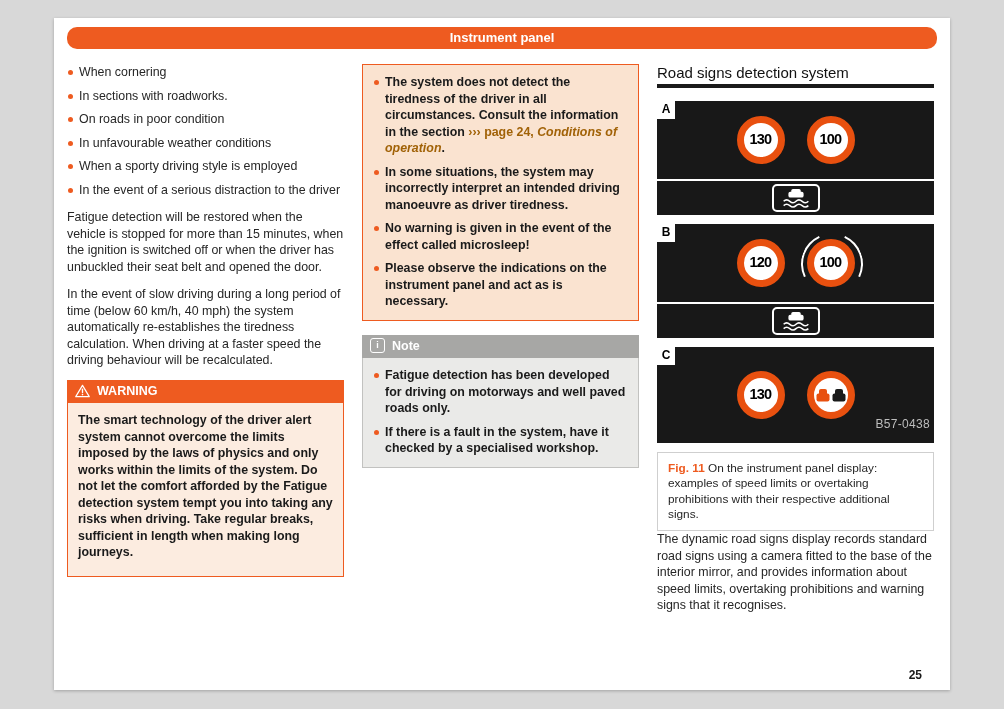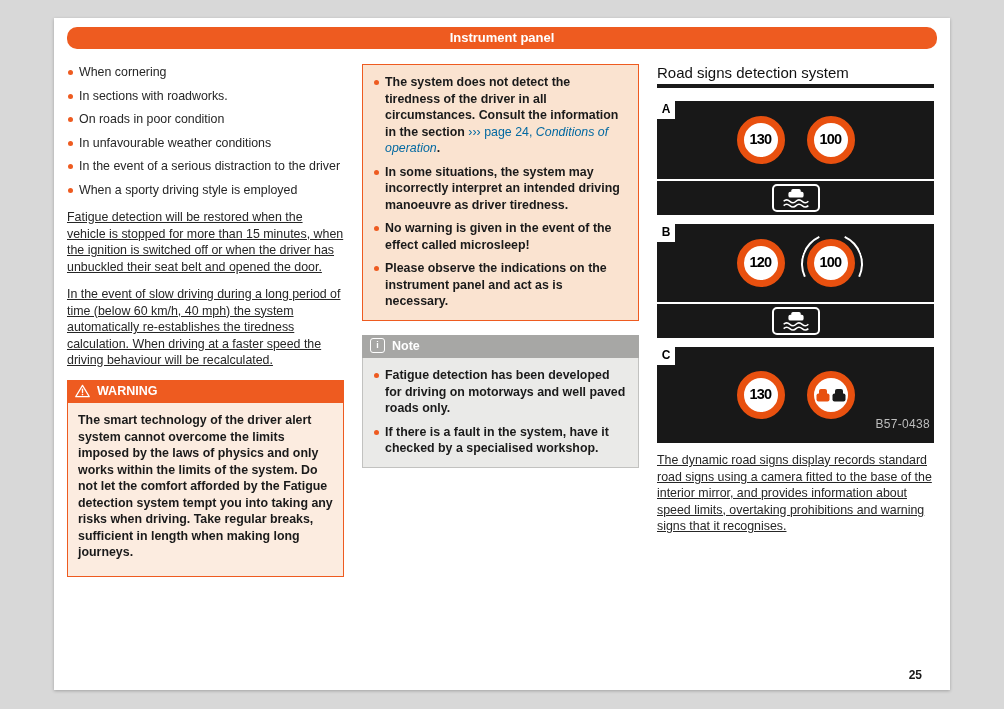--- a/index.html
+++ b/index.html
@@ -28,21 +28,21 @@
 
   
   ul.bullets { list-style:none; margin:0; padding:0; }
   ul.bullets li { position:relative; padding-left:12px; margin-bottom:7px; }
   ul.bullets li::before {
     content:""; position:absolute; left:1px; top:6px;
     width:5px; height:5px; border-radius:50%; background:#ee5b20;
   }
   ul.bullets.bold li { font-weight:bold; color:#1a1a1a; }
 
-  p.body-text { margin:0 0 11px 0;text-decoration:underline; }
+  p.body-text { margin:0 0 11px 0; }
   .left-list { margin-bottom:11px !important; }
 
   
   .warnbox { }
   .warn-head {
     background:#ee5b20; color:#fff; font-weight:bold; font-size:12.5px;
     display:flex; align-items:center; gap:7px; padding:3px 8px 4px 8px;
   }
   .warn-tri { width:15px; height:14px; flex:0 0 auto; }
   .warn-body {
@@ -51,21 +51,21 @@
     font-weight:bold; color:#1a1a1a;
   }
   .warn-body p { margin:0 0 9px 0; }
 
   
   .notice {
     border:1px solid #ee5b20; background:#fae3d0;
     padding:9px 10px 3px 10px;
     font-weight:bold; color:#1a1a1a;
   }
-  .xref { color:#0369a1; font-weight:normal; font-style:normal; text-decoration:none; }
+  .xref { color:#a16207; font-weight:bold; font-style:normal; text-decoration:none; }
   em.xref { font-style:italic; }
 
   
   .notebox { margin-top:14px; }
   .note-head {
     background:#a7a7a5; color:#fff; font-weight:bold; font-size:12.5px;
     display:flex; align-items:center; gap:7px; padding:3px 8px 4px 8px;
   }
   .info-ic {
     width:13px; height:13px; border:1.5px solid #fff; border-radius:3px;
@@ -137,22 +137,22 @@
   </div>
 
   <div class="columns">
 
     <div class="col">
       <ul class="bullets left-list">
         <li>When cornering</li>
         <li>In sections with roadworks.</li>
         <li>On roads in poor condition</li>
         <li>In unfavourable weather conditions</li>
+        <li>When a sporty driving style is employed</li>
         <li>In the event of a serious distraction to the driver</li>
-        <li>When a sporty driving style is employed</li>
       </ul>
       <p class="body-text">Fatigue detection will be restored when the vehicle is stopped for more than 15 minutes, when the ignition is switched off or when the driver has unbuckled their seat belt and opened the door.</p>
       <p class="body-text">In the event of slow driving during a long period of time (below 60 km/h, 40 mph) the system automatically re-establishes the tiredness calculation. When driving at a faster speed the driving behaviour will be recalculated.</p>
 
       <div class="warnbox">
         <div class="warn-head">
           <svg class="warn-tri" viewBox="0 0 20 18">
             <path d="M10 1.5 L19 16.5 H1 Z" fill="none" stroke="#fff" stroke-width="1.6" stroke-linejoin="round"></path>
             <path d="M10 6.5 v4.6" stroke="#fff" stroke-width="1.8" stroke-linecap="round"></path>
             <circle cx="10" cy="13.8" r="1.1" fill="#fff"></circle>
@@ -258,20 +258,24 @@
                     <rect x="16.5" y="6.5" width="13" height="8" rx="2"></rect>
                     <rect x="19" y="2" width="8" height="7" rx="2"></rect>
                   </g>
                 </svg>
               </div>
             </div>
             <span class="panel-code">B57-0438</span>
           </div>
         </div>
 
+        <div class="caption">
+          <span class="fig-label">Fig. 11</span>
+          <span>On the instrument panel display: examples of speed limits or overtaking prohibitions with their respective additional signs.</span>
+        </div>
       </div>
 
       <p class="rs-para body-text">The dynamic road signs display records standard road signs using a camera fitted to the base of the interior mirror, and provides information about speed limits, overtaking prohibitions and warning signs that it recognises.</p>
     </div>
 
   </div>
 
   <div class="pageno">25</div>
 </div>
 

